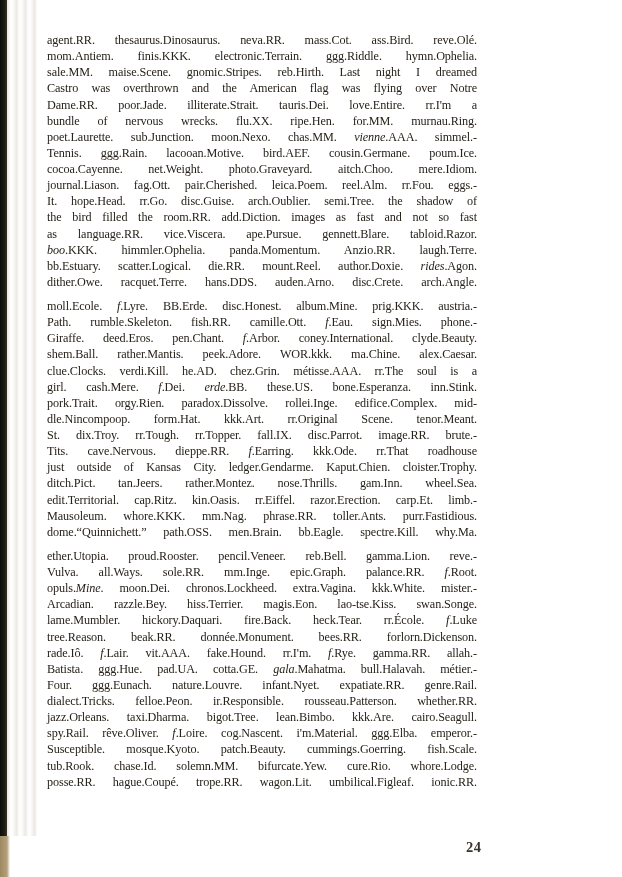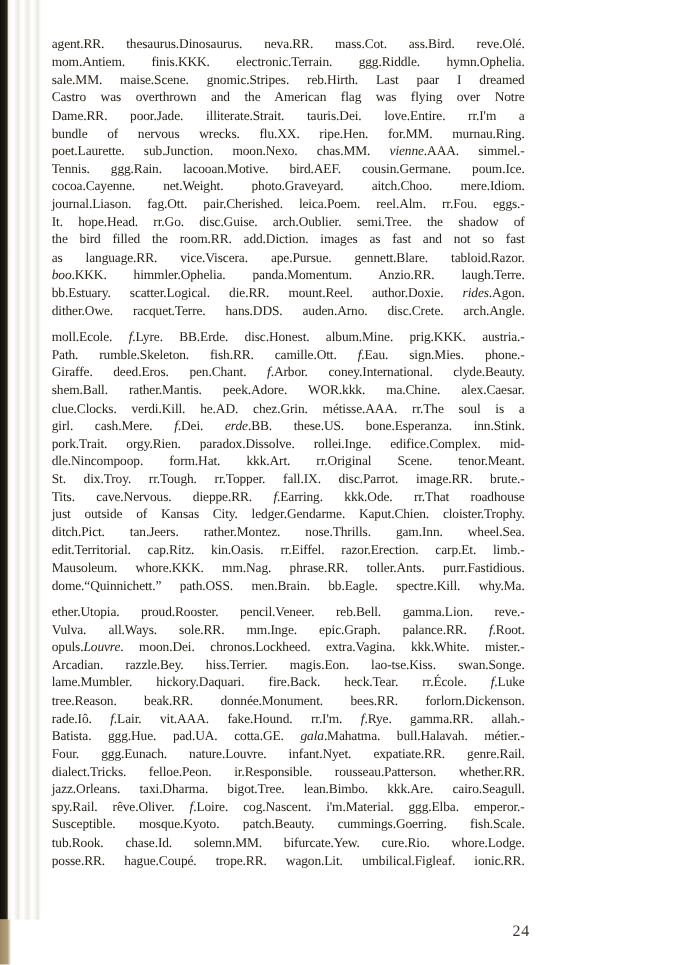--- a/index.html
+++ b/index.html
@@ -40,37 +40,37 @@
   .para{margin:0 0 0 0;padding:0;}
   .para + .para{margin-top:8px;}
   .line{
     text-align:justify;
     text-align-last:justify;
     white-space:normal;
   }
   .line i{font-style:italic;}
   .page-number{
     position:absolute;left:466px;top:839px;
-    font-size:14.5px;font-weight:normal;letter-spacing:0.5px;
+    font-size:14.5px;font-weight:bold;letter-spacing:0.5px;
     color:#38342a;
   }
 </style>
 </head>
 <body>
 
 <div class="page">
   <div class="gutter-striation"></div>
   <div class="spine-edge"></div>
   <div class="corner-shadow"></div>
 
   <div class="text-block" id="text-block">
       <div class="para">
         <div class="line">agent.RR. thesaurus.Dinosaurus. neva.RR. mass.Cot. ass.Bird. reve.Olé.</div>
         <div class="line">mom.Antiem. finis.KKK. electronic.Terrain. ggg.Riddle. hymn.Ophelia.</div>
-        <div class="line">sale.MM. maise.Scene. gnomic.Stripes. reb.Hirth. Last paar I dreamed</div>
+        <div class="line">sale.MM. maise.Scene. gnomic.Stripes. reb.Hirth. Last night I dreamed</div>
         <div class="line">Castro was overthrown and the American flag was flying over Notre</div>
         <div class="line">Dame.RR. poor.Jade. illiterate.Strait. tauris.Dei. love.Entire. rr.I'm a</div>
         <div class="line">bundle of nervous wrecks. flu.XX. ripe.Hen. for.MM. murnau.Ring.</div>
         <div class="line">poet.Laurette. sub.Junction. moon.Nexo. chas.MM. <i>vienne</i>.AAA. simmel.-</div>
         <div class="line">Tennis. ggg.Rain. lacooan.Motive. bird.AEF. cousin.Germane. poum.Ice.</div>
         <div class="line">cocoa.Cayenne. net.Weight. photo.Graveyard. aitch.Choo. mere.Idiom.</div>
         <div class="line">journal.Liason. fag.Ott. pair.Cherished. leica.Poem. reel.Alm. rr.Fou. eggs.-</div>
         <div class="line">It. hope.Head. rr.Go. disc.Guise. arch.Oublier. semi.Tree. the shadow of</div>
         <div class="line">the bird filled the room.RR. add.Diction. images as fast and not so fast</div>
         <div class="line">as language.RR. vice.Viscera. ape.Pursue. gennett.Blare. tabloid.Razor.</div>
@@ -91,21 +91,21 @@
         <div class="line">Tits. cave.Nervous. dieppe.RR. <i>f</i>.Earring. kkk.Ode. rr.That roadhouse</div>
         <div class="line">just outside of Kansas City. ledger.Gendarme. Kaput.Chien. cloister.Trophy.</div>
         <div class="line">ditch.Pict. tan.Jeers. rather.Montez. nose.Thrills. gam.Inn. wheel.Sea.</div>
         <div class="line">edit.Territorial. cap.Ritz. kin.Oasis. rr.Eiffel. razor.Erection. carp.Et. limb.-</div>
         <div class="line">Mausoleum. whore.KKK. mm.Nag. phrase.RR. toller.Ants. purr.Fastidious.</div>
         <div class="line">dome.“Quinnichett.” path.OSS. men.Brain. bb.Eagle. spectre.Kill. why.Ma.</div>
       </div>
       <div class="para">
         <div class="line">ether.Utopia. proud.Rooster. pencil.Veneer. reb.Bell. gamma.Lion. reve.-</div>
         <div class="line">Vulva. all.Ways. sole.RR. mm.Inge. epic.Graph. palance.RR. <i>f</i>.Root.</div>
-        <div class="line">opuls.<i>Louvre</i>. moon.Dei. chronos.Lockheed. extra.Vagina. kkk.White. mister.-</div>
+        <div class="line">opuls.<i>Mine</i>. moon.Dei. chronos.Lockheed. extra.Vagina. kkk.White. mister.-</div>
         <div class="line">Arcadian. razzle.Bey. hiss.Terrier. magis.Eon. lao-tse.Kiss. swan.Songe.</div>
         <div class="line">lame.Mumbler. hickory.Daquari. fire.Back. heck.Tear. rr.École. <i>f</i>.Luke</div>
         <div class="line">tree.Reason. beak.RR. donnée.Monument. bees.RR. forlorn.Dickenson.</div>
         <div class="line">rade.Iô. <i>f</i>.Lair. vit.AAA. fake.Hound. rr.I'm. <i>f</i>.Rye. gamma.RR. allah.-</div>
         <div class="line">Batista. ggg.Hue. pad.UA. cotta.GE. <i>gala</i>.Mahatma. bull.Halavah. métier.-</div>
         <div class="line">Four. ggg.Eunach. nature.Louvre. infant.Nyet. expatiate.RR. genre.Rail.</div>
         <div class="line">dialect.Tricks. felloe.Peon. ir.Responsible. rousseau.Patterson. whether.RR.</div>
         <div class="line">jazz.Orleans. taxi.Dharma. bigot.Tree. lean.Bimbo. kkk.Are. cairo.Seagull.</div>
         <div class="line">spy.Rail. rêve.Oliver. <i>f</i>.Loire. cog.Nascent. i'm.Material. ggg.Elba. emperor.-</div>
         <div class="line">Susceptible. mosque.Kyoto. patch.Beauty. cummings.Goerring. fish.Scale.</div>

